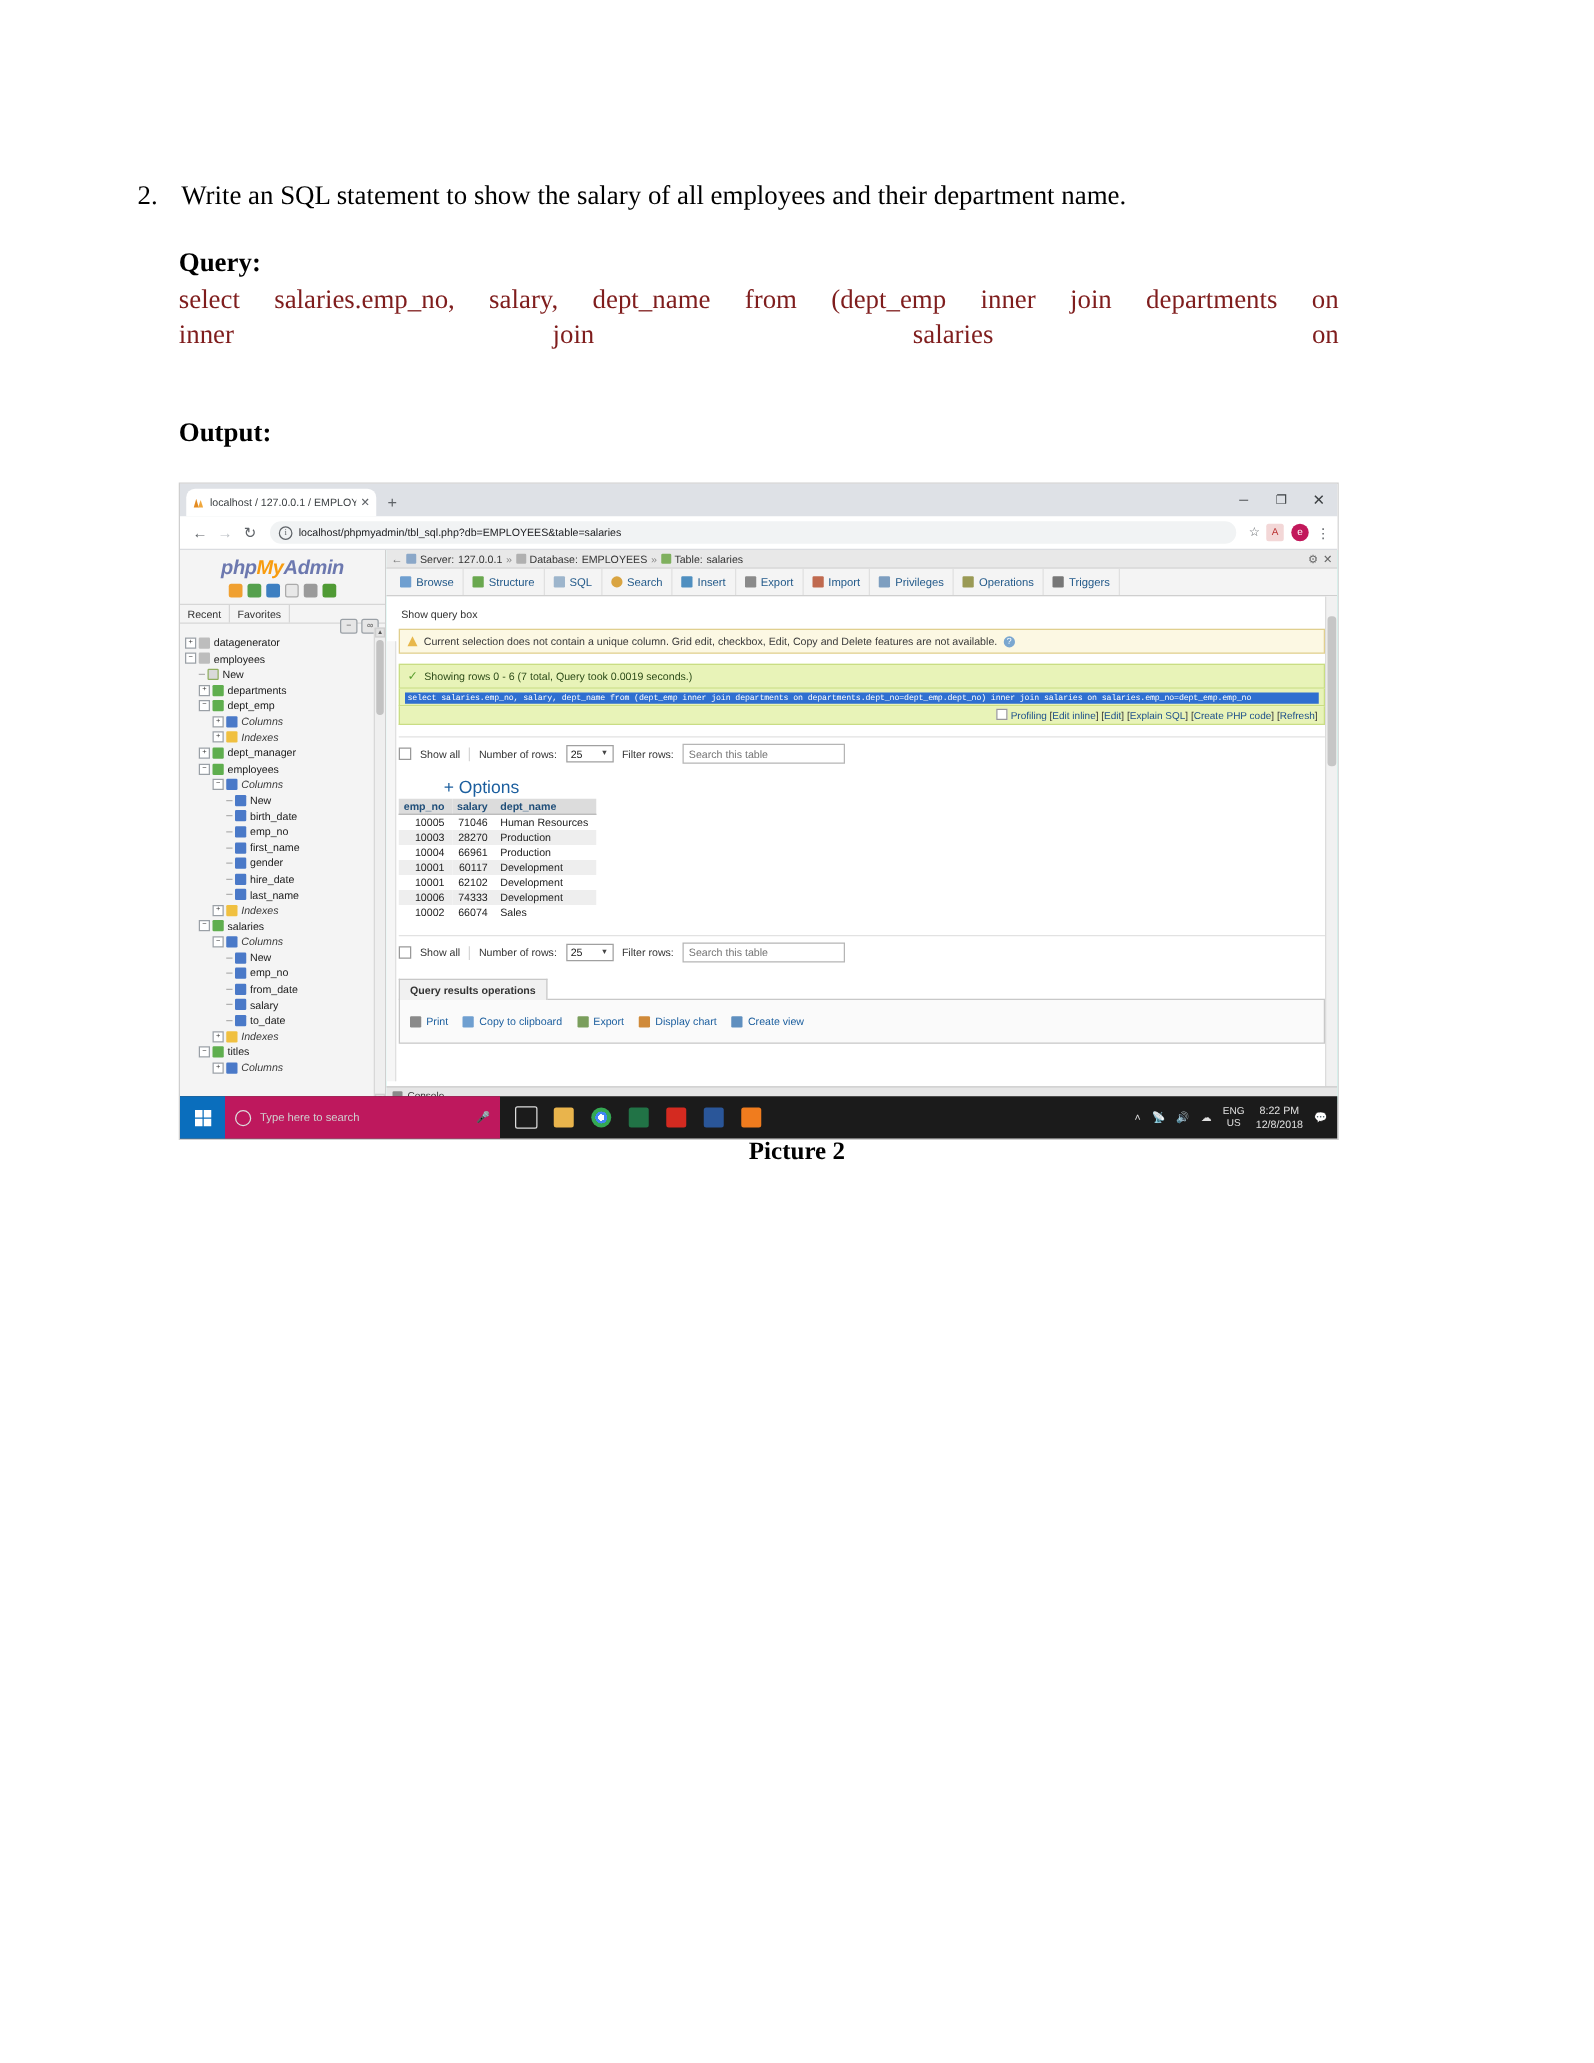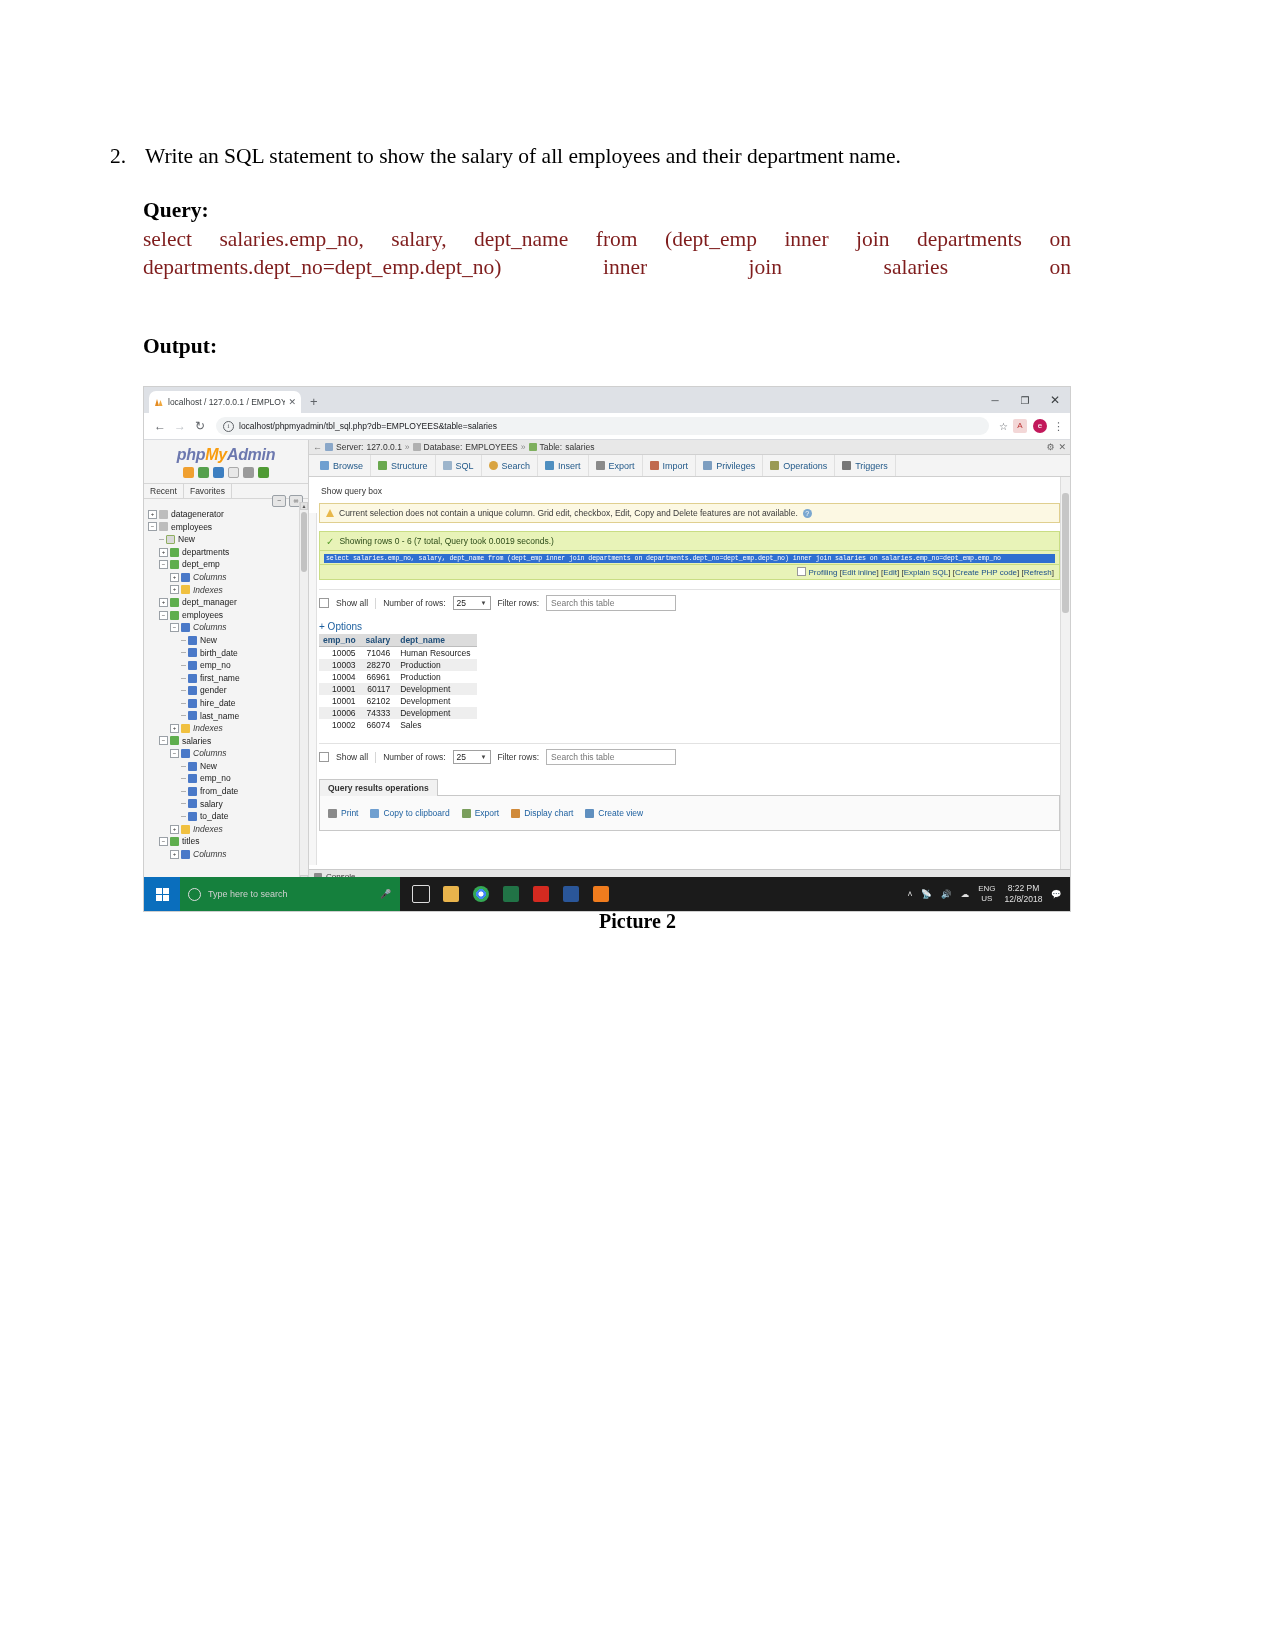--- a/index.html
+++ b/index.html
@@ -534,23 +534,24 @@
   .selectbox .caret { font-size: 6px; color: #444; }
   .filterinput {
     border: 1px solid #b5b5b5;
     background: #fff;
     font-size: 8.5px;
     color: #999;
     padding: 2px 4px;
     width: 120px;
   }
   .options-link {
-    font-size: 10px;
+    font-size: 14px;
     color: #1b5e9e;
     margin-bottom: 2px;
+    margin-left: 36px;
   }
 
   table.results {
     border-collapse: collapse;
     font-size: 8.5px;
     font-family: "Liberation Sans", sans-serif;
   }
   table.results th {
     background: #dcdcdc;
     color: #1f4e79;
@@ -658,21 +659,21 @@
     display: grid;
     grid-template-columns: 6px 6px;
     grid-template-rows: 6px 6px;
     gap: 1px;
   }
   .start .winlogo i { background: #fff; display: block; }
   .searchbox {
     flex: 0 0 auto;
     width: 220px;
     height: 34px;
-    background: #15803d;
+    background: #be185d;
     display: flex;
     align-items: center;
     gap: 7px;
     padding: 0 8px;
     box-sizing: border-box;
     color: #d0d0d0;
     font-size: 9px;
     text-align: right;
   }
   .circ {
@@ -739,21 +740,20 @@
       <span>salary,</span>
       <span>dept_name</span>
       <span>from</span>
       <span>(dept_emp</span>
       <span>inner</span>
       <span>join</span>
       <span>departments</span>
       <span>on</span>
     </div>
     <div class="qline justify">
-      <span>departments.dept_no=dept_emp.dept_no)</span>
       <span>inner</span>
       <span>join</span>
       <span>salaries</span>
       <span>on</span>
     </div>
   </div>
 
   <div class="section-label" id="output-label">Output:</div>
 
   <div class="shot">

